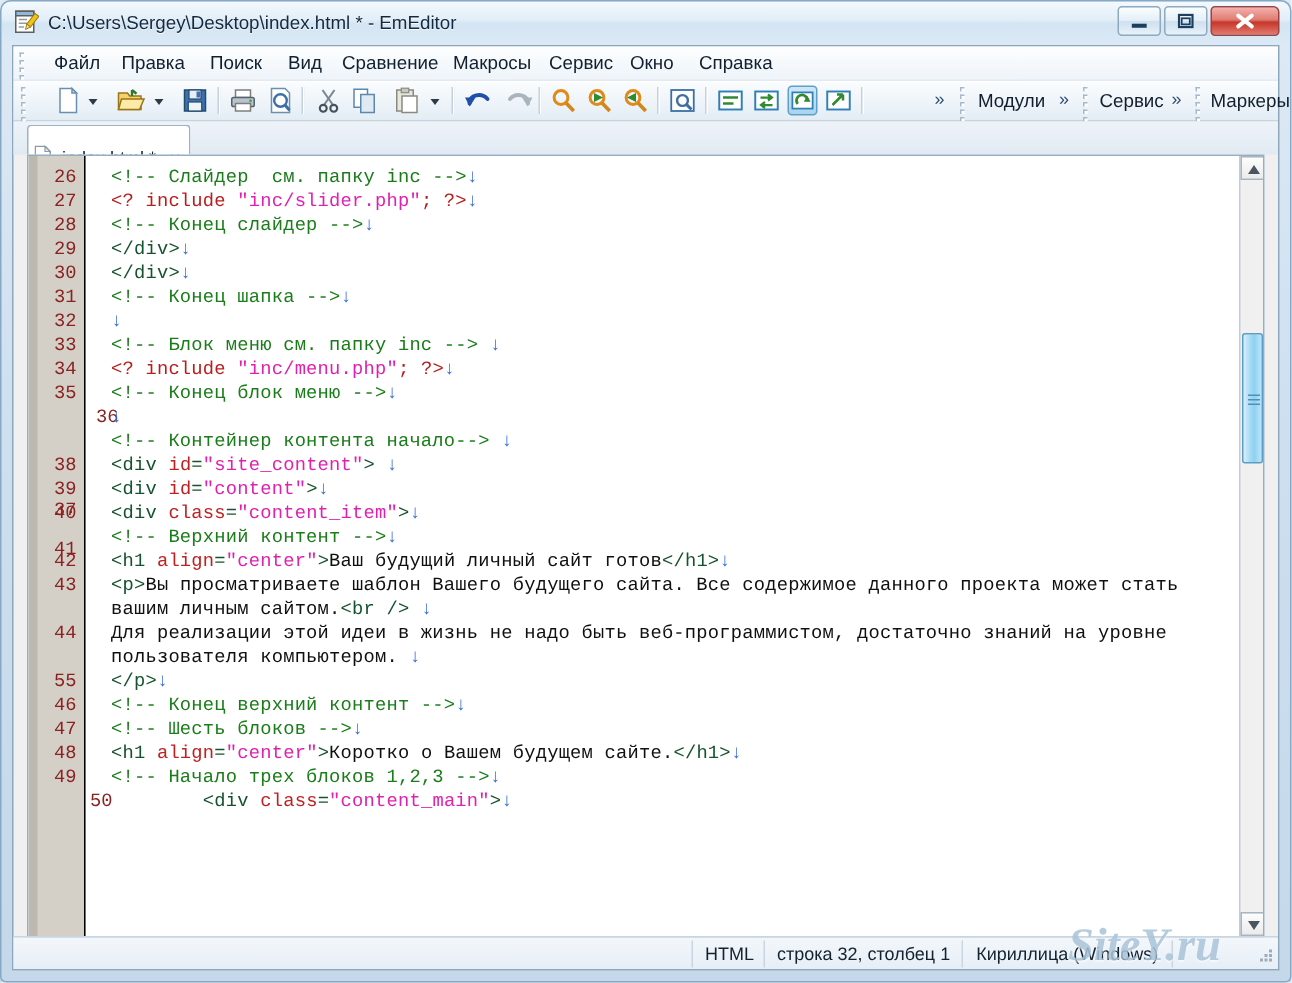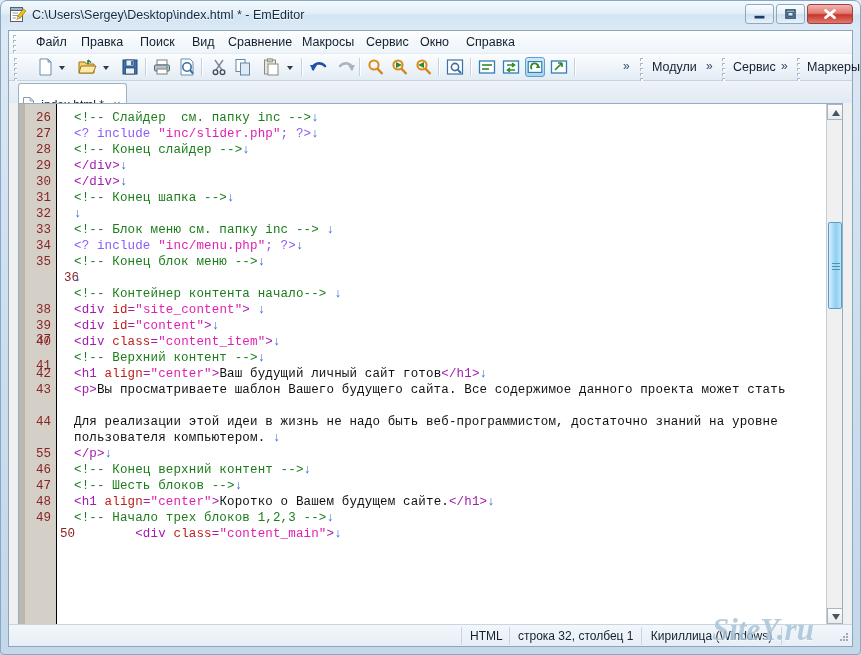--- a/index.html
+++ b/index.html
@@ -134,25 +134,25 @@
     font-size:12.5px;color:#8b2222;line-height:16px;height:16px;
   }
   .cl{
     position:absolute;left:4px;white-space:pre;
     font-family:"Liberation Mono","DejaVu Sans Mono",monospace;
     font-size:12.5px;line-height:16px;height:16px;
     letter-spacing:0.15px;
     margin-left:12px;
   }
   .cmt{color:#1a7d1a;}
-  .tag{color:#a21caf;}
+  .tag{color:#14532d;}
   .attr{color:#c02020;}
   .str{color:#e020b0;}
   .txt{color:#101010;}
-  .php{color:#8b5cf6;font-family:Liberation Mono, monospace;}
+  .php{color:#b91c1c;font-family:Liberation Mono, monospace;}
   .eol{color:#3a6fd8;}
 
   
   #vscroll{
     position:absolute;right:0;top:0;width:16px;height:520px;
     background:#f0f0f0;border-left:1px solid #c2cdd7;box-sizing:border-box;
   }
   .sbbtn{
     position:absolute;left:0;width:16px;height:16px;box-sizing:border-box;
     background:linear-gradient(180deg,#fdfdfd 0%,#ebebeb 100%);
@@ -509,20 +509,21 @@
           <div class="cl" style="top: 134px;"><span class="php">&lt;? include </span><span class="str">"inc/menu.php"</span><span class="php">; ?&gt;</span><span class="eol">↓</span></div>
           <div class="cl" style="top: 150px;"><span class="cmt">&lt;!-- Конец блок меню --&gt;</span><span class="eol">↓</span></div>
           <div class="cl" style="top: 166px;"><span class="eol">↓</span></div>
           <div class="cl" style="top: 182px;"><span class="cmt">&lt;!-- Контейнер контента начало--&gt; </span><span class="eol">↓</span></div>
           <div class="cl" style="top: 198px;"><span class="tag">&lt;div </span><span class="attr">id</span><span class="tag">=</span><span class="str">"site_content"</span><span class="tag">&gt; </span><span class="eol">↓</span></div>
           <div class="cl" style="top: 214px;"><span class="tag">&lt;div </span><span class="attr">id</span><span class="tag">=</span><span class="str">"content"</span><span class="tag">&gt;</span><span class="eol">↓</span></div>
           <div class="cl" style="top: 230px;"><span class="tag">&lt;div </span><span class="attr">class</span><span class="tag">=</span><span class="str">"content_item"</span><span class="tag">&gt;</span><span class="eol">↓</span></div>
           <div class="cl" style="top: 246px;"><span class="cmt">&lt;!-- Верхний контент --&gt;</span><span class="eol">↓</span></div>
           <div class="cl" style="top: 262px;"><span class="tag">&lt;h1 </span><span class="attr">align</span><span class="tag">=</span><span class="str">"center"</span><span class="tag">&gt;</span><span class="txt">Ваш будущий личный сайт готов</span><span class="tag">&lt;/h1&gt;</span><span class="eol">↓</span></div>
           <div class="cl" style="top: 278px;"><span class="tag">&lt;p&gt;</span><span class="txt">Вы просматриваете шаблон Вашего будущего сайта. Все содержимое данного проекта может стать</span></div>
+          <div class="cl" style="top: 294px;"><span class="txt">вашим личным сайтом.</span><span class="tag">&lt;br /&gt;</span><span class="txt"> </span><span class="eol">↓</span></div>
           <div class="cl" style="top: 310px;"><span class="txt">Для реализации этой идеи в жизнь не надо быть веб-программистом, достаточно знаний на уровне</span></div>
           <div class="cl" style="top: 326px;"><span class="txt">пользователя компьютером. </span><span class="eol">↓</span></div>
           <div class="cl" style="top: 342px;"><span class="tag">&lt;/p&gt;</span><span class="eol">↓</span></div>
           <div class="cl" style="top: 358px;"><span class="cmt">&lt;!-- Конец верхний контент --&gt;</span><span class="eol">↓</span></div>
           <div class="cl" style="top: 374px;"><span class="cmt">&lt;!-- Шесть блоков --&gt;</span><span class="eol">↓</span></div>
           <div class="cl" style="top: 390px;"><span class="tag">&lt;h1 </span><span class="attr">align</span><span class="tag">=</span><span class="str">"center"</span><span class="tag">&gt;</span><span class="txt">Коротко о Вашем будущем сайте.</span><span class="tag">&lt;/h1&gt;</span><span class="eol">↓</span></div>
           <div class="cl" style="top: 406px;"><span class="cmt">&lt;!-- Начало трех блоков 1,2,3 --&gt;</span><span class="eol">↓</span></div>
           <div class="cl" style="top: 422px;"><span class="txt">        </span><span class="tag">&lt;div </span><span class="attr">class</span><span class="tag">=</span><span class="str">"content_main"</span><span class="tag">&gt;</span><span class="eol">↓</span></div>
         </div>
 

